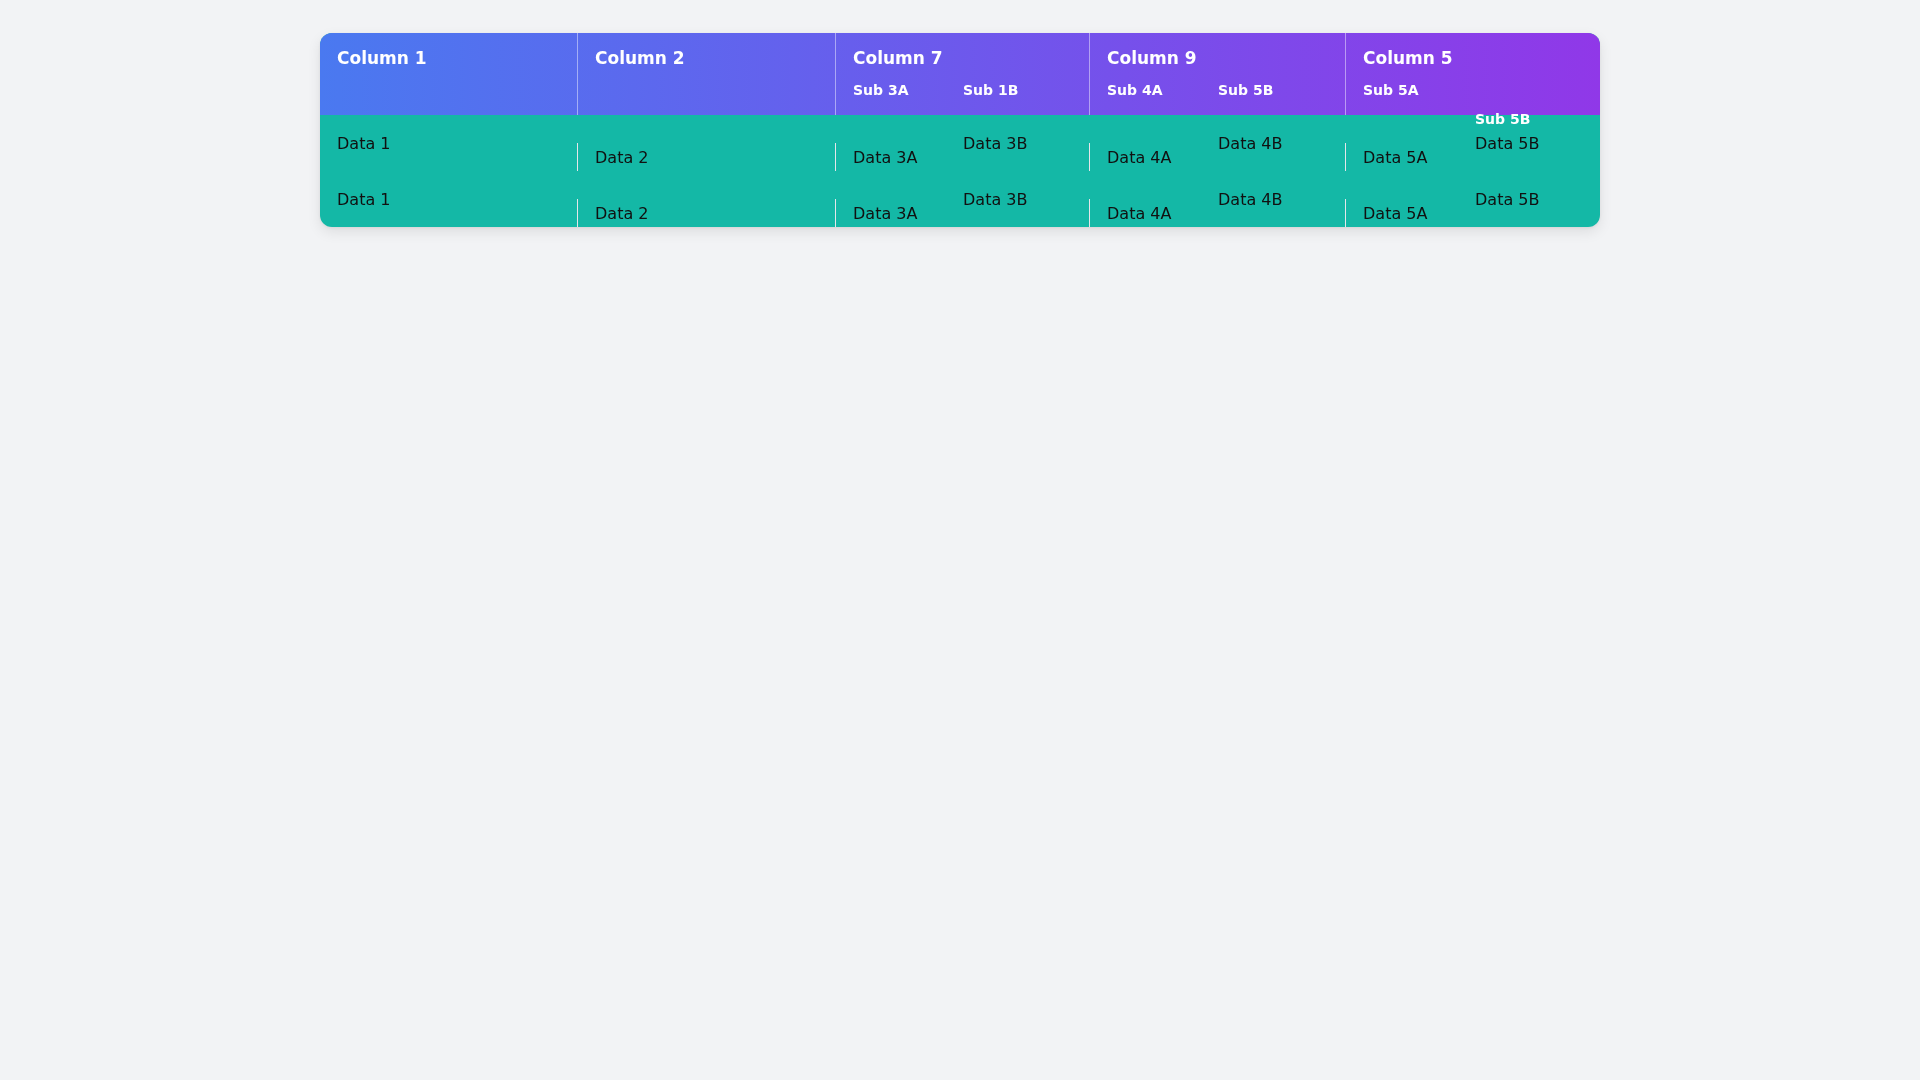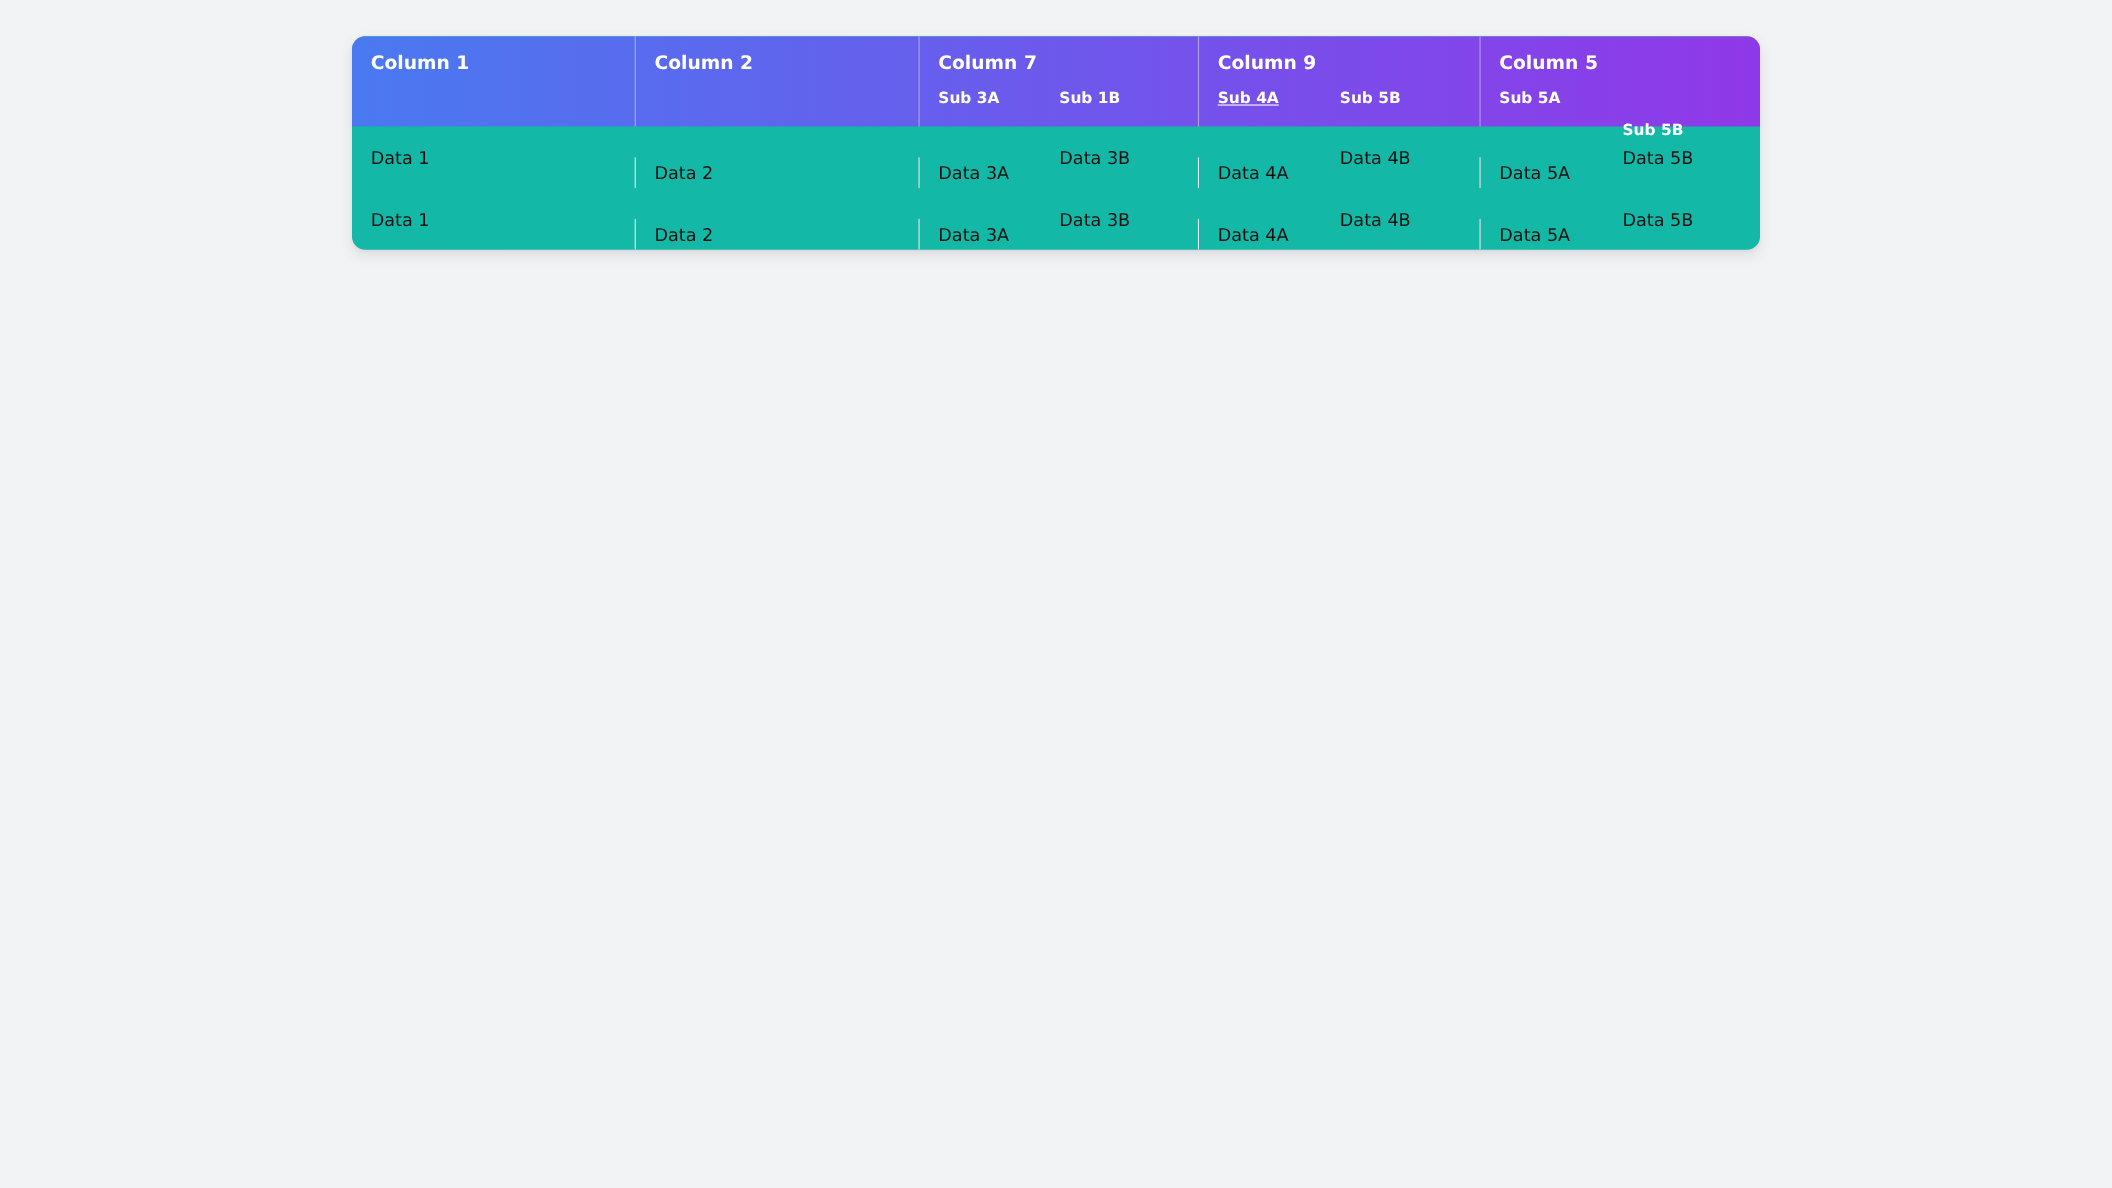--- a/index.html
+++ b/index.html
@@ -43,21 +43,21 @@
     white-space: nowrap;
     box-sizing: border-box;
   }
   .g1 { grid-column: 1; grid-row: 1 / span 2; }
   .g2 { grid-column: 2; grid-row: 1 / span 2; }
   .g3 { grid-column: 3 / span 2; grid-row: 1; }
   .g4 { grid-column: 5 / span 2; grid-row: 1; }
   .g5 { grid-column: 7 / span 2; grid-row: 1; }
   .s3a { grid-column: 3; grid-row: 2; }
   .s3b { grid-column: 4; grid-row: 2; }
-  .s4a { grid-column: 5; grid-row: 2; text-decoration: underline; }
+  .s4a { grid-column: 5; grid-row: 2; }
   .s4b { grid-column: 6; grid-row: 2; }
   .s5a { grid-column: 7; grid-row: 2; }
   .s5b { grid-column: 8; grid-row: 2; margin-top: 29px; }
   .hdiv { border-left: 1px solid rgba(255,255,255,0.45); }
 
   
   .tr {
     display: grid;
     grid-template-columns: 257px 258px 111px 143px 112px 144px 113px 142px;
     height: 56px;

